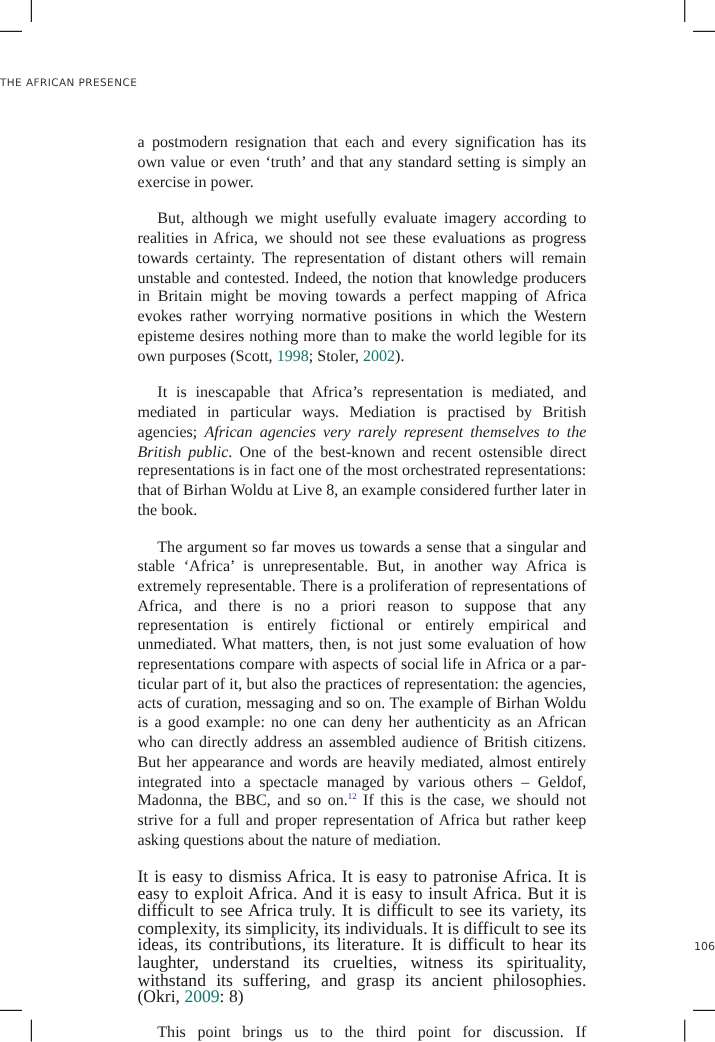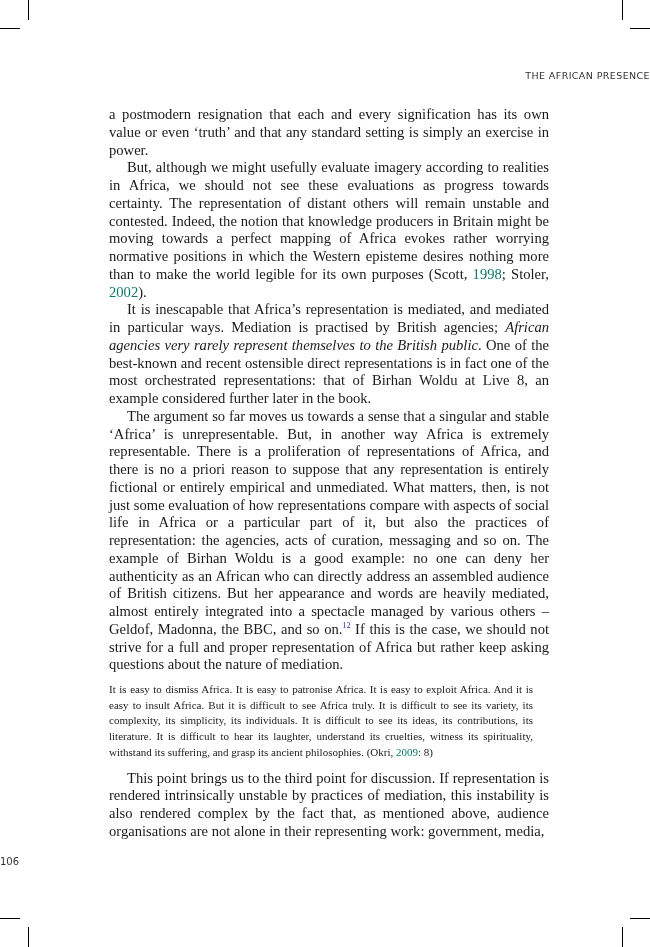--- a/index.html
+++ b/index.html
@@ -1,29 +1,29 @@
 <!DOCTYPE html>
 <html><head>
 <meta charset="utf-8">
 <style>
   html, body { margin: 0; padding: 0; background: #ffffff; }
   body { width: 650px; height: 947px; position: relative; overflow: hidden;
          font-family: "Liberation Serif", "DejaVu Serif", serif; color: #1a1a1a; }
   .crop { position: absolute; background: #000; }
-  .running-head { position: absolute; top: 70px; left: 0; width: 650px; text-align: right;
+  .running-head { position: absolute; top: 70px; left: 0; width: 650px; text-align: left;
                   font-family: "DejaVu Sans", "Liberation Sans", sans-serif; font-size: 9.5px;
                   letter-spacing: 0.4px; color: #333; }
   .body-text { position: absolute; top: 106px; left: 109px; width: 440px; }
-  .para { margin: 0; font-size: 14.6px; line-height: 17.75px; text-align: justify;
+  .para { margin: 16px; font-size: 14.6px; line-height: 17.75px; text-align: justify;
           text-indent: 18px; hyphens: manual; }
   .para.noindent { text-indent: 0; }
-  .quote { margin: 8px 16px 9px 0; font-size: 11px; line-height: 15.7px; text-align: justify; }
+  .quote { margin: 8px 16px 9px 16px; font-size: 16px; line-height: 15.7px; text-align: justify; }
   .link { color: #0f766e; }
   .sup { font-size: 8px; vertical-align: super; line-height: 0; color: #2a2aa0; }
-  .page-number { position: absolute; top: 856px; left: 0; width: 650px; text-align: left;
+  .page-number { position: absolute; top: 856px; left: 0; width: 650px; text-align: right;
                  font-family: "DejaVu Sans", "Liberation Sans", sans-serif; font-size: 10px; color: #333; }
   em { }
 </style>
 </head>
 <body>
 
 <div class="crop" style="left:28px;top:0;width:1px;height:20px;"></div>
 <div class="crop" style="left:0;top:28px;width:20px;height:1px;"></div>
 <div class="crop" style="left:622px;top:0;width:1px;height:20px;"></div>
 <div class="crop" style="left:630px;top:28px;width:20px;height:1px;"></div>

